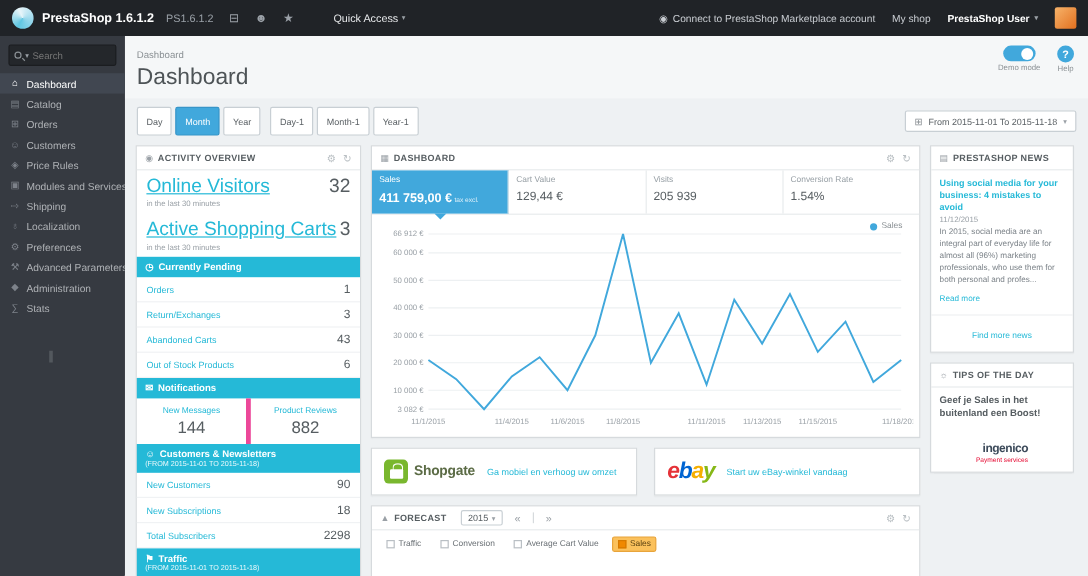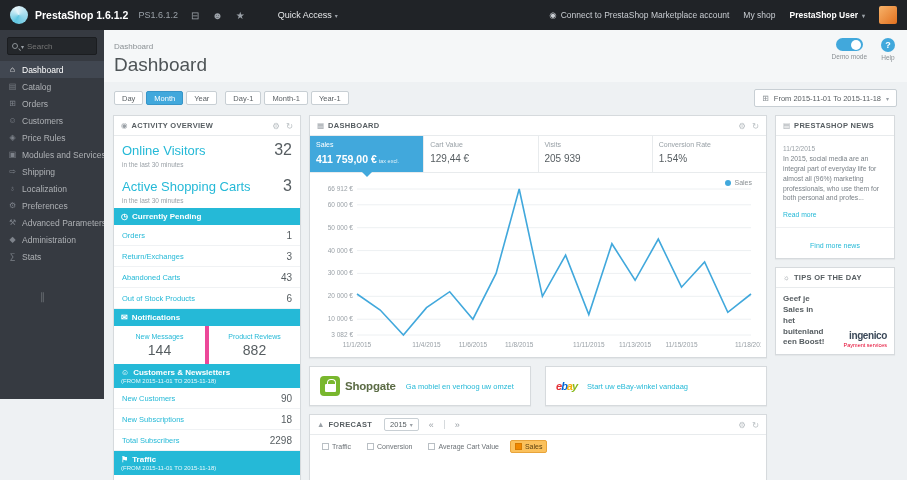--- a/index.html
+++ b/index.html
@@ -13,21 +13,21 @@
   .tb-shop{color:#9aa1a8;font-size:9px;margin-left:10px;white-space:nowrap;}
   .tb-icon{color:#9ba1a8;font-size:10px;margin-left:13px;cursor:pointer;}
   .tb-quick{color:#e6e8ea;font-size:9px;margin-left:33px;cursor:pointer;display:flex;align-items:center;gap:3px;}
   .tb-right{margin-left:auto;display:flex;align-items:center;gap:14px;}
   .tb-link{color:#c9cdd2;font-size:8.5px;cursor:pointer;display:flex;align-items:center;gap:4px;white-space:nowrap;}
   .tb-user{color:#fff;font-weight:bold;}
   .avatar{width:18px;height:18px;border-radius:2px;background:linear-gradient(135deg,#f7b36a,#e2701f);}
   .caret{font-size:6px;color:#9aa0a6;}
 
   
-  .sidebar{position:fixed;left:0;top:30px;width:104px;height:369px;background:#363a41;z-index:15;}
+  .sidebar{position:fixed;left:0;top:30px;width:104px;height:450px;background:#363a41;z-index:15;}
   .search-box{margin:7px 7px 6px;height:18px;background:#24272b;border:1px solid #1b1d20;border-radius:2px;display:flex;align-items:center;padding:0 4px;gap:3px;}
   .mag{width:6px;height:6px;border:1.4px solid #8b9196;border-radius:50%;position:relative;flex:0 0 auto;}
   .mag::after{content:"";position:absolute;left:5px;top:5px;width:3px;height:1.4px;background:#8b9196;transform:rotate(45deg);}
   .search-box input{background:transparent;border:none;outline:none;color:#aeb3b8;font-size:8px;width:100%;font-family:"Liberation Sans",sans-serif;}
   .menu{list-style:none;}
   .mi{display:flex;align-items:center;gap:5px;padding:0 8px;height:17px;color:#aeb1b5;font-size:8.5px;cursor:pointer;white-space:nowrap;overflow:hidden;}
   .mi .mi-icon{color:#7d828a;font-size:8px;width:9px;flex:0 0 auto;text-align:center;}
   .mi.active{background:#414751;color:#fff;}
   .mi.active .mi-icon{color:#fff;}
   .collapse{margin:26px 0 0 40px;color:#6c7176;font-size:10px;letter-spacing:2px;cursor:pointer;}
@@ -41,41 +41,41 @@
   .hctrl .cluster{display:flex;flex-direction:column;align-items:center;gap:2px;}
   .toggle{width:27px;height:13px;border-radius:7px;background:#41a8dc;position:relative;cursor:pointer;display:inline-block;}
   .knob{position:absolute;right:1.5px;top:1.5px;width:10px;height:10px;border-radius:50%;background:#fff;}
   .tlabel{font-size:6.5px;color:#8a9094;}
   .help-btn{width:14px;height:14px;border-radius:50%;background:#41a8dc;color:#fff;font-size:9px;font-weight:bold;display:flex;align-items:center;justify-content:center;cursor:pointer;}
 
   .filters{display:flex;justify-content:space-between;align-items:center;padding:7px 10px 6px;}
   .fgroup{display:flex;gap:3px;}
   .fgroup+.fgroup{margin-left:8px;}
   .fbtns{display:flex;}
-  .fb{height:14px;padding:0 7px;font-size:7.5px;color:#5b6165;background:#fff;border:1px solid #c8cfd4;border-radius:2px;cursor:pointer;font-family:"Liberation Sans",sans-serif;}
+  .fb{height:24px;padding:0 7px;font-size:7.5px;color:#5b6165;background:#fff;border:1px solid #c8cfd4;border-radius:2px;cursor:pointer;font-family:"Liberation Sans",sans-serif;}
   .fb.active{background:#41a8dc;border-color:#3795c8;color:#fff;}
   .daterange{height:18px;background:#fff;border:1px solid #c8cfd4;border-radius:2px;display:flex;align-items:center;gap:5px;padding:0 7px;font-size:7.5px;color:#5b6165;cursor:pointer;}
   .cal-icon{color:#8a9094;font-size:8px;}
 
   .cols{display:flex;gap:8px;padding:2px 9px 0;align-items:flex-start;}
   .col-left{width:188px;flex:0 0 auto;}
   .col-center{width:458px;flex:0 0 auto;}
   .col-right{width:120px;flex:0 0 auto;}
 
   .panel{background:#fff;border:1px solid #d6dadd;box-shadow:0 1px 1px rgba(0,0,0,.04);}
   .phead{display:flex;align-items:center;gap:4px;padding:0 7px;height:20px;border-bottom:1px solid #e8ebed;}
   .ph-icon{color:#9aa0a6;font-size:7.5px;}
   .ph-title{font-size:7.5px;font-weight:bold;color:#565d61;letter-spacing:.3px;white-space:nowrap;}
   .ph-tools{margin-left:auto;display:flex;gap:6px;color:#b9bfc3;font-size:8.5px;}
   .ph-tools span{cursor:pointer;}
 
   
   .bigstat{padding:5px 8px 2px;}
   .bs-top{display:flex;justify-content:space-between;align-items:center;}
-  .bs-label{font-size:13px;color:#25b9d7;}
+  .bs-label{font-size:16px;color:#25b9d7;text-decoration:underline;}
   .bs-value{font-size:16px;color:#565d61;}
   .bs-sub{font-size:6.5px;color:#9aa1a7;padding:0 8px 4px;}
   .abar{background:#25b9d7;color:#fff;padding:4px 7px;}
   .abar-line{display:flex;align-items:center;gap:4px;font-size:8px;font-weight:bold;}
   .bicon{font-size:8px;}
   .abar-sub{font-size:6px;font-weight:normal;opacity:.9;margin-top:1px;}
   .a-row{display:flex;justify-content:space-between;align-items:center;padding:4.5px 8px;border-bottom:1px solid #f0f2f4;}
   .a-row .lbl{font-size:7.5px;color:#25b9d7;}
   .a-row .val{font-size:10px;color:#565d61;}
   .notif{display:flex;}
@@ -103,21 +103,21 @@
 
   
   .mod-row{display:flex;gap:14px;margin-top:8px;}
   .mod{flex:1;display:flex;align-items:center;gap:10px;padding:7px 10px;height:40px;}
   .sg-logo{display:flex;align-items:center;gap:5px;}
   .sg-box{width:20px;height:20px;border-radius:4px;background:#79b72e;position:relative;display:inline-block;}
   .sg-box::before{content:"";position:absolute;left:6.5px;top:3px;width:7px;height:6px;border:1.5px solid #fff;border-bottom:none;border-radius:4px 4px 0 0;}
   .sg-box::after{content:"";position:absolute;left:4.5px;top:7.5px;width:11px;height:8px;background:#fff;border-radius:1px;}
   .sg-text{font-size:11.5px;font-weight:bold;color:#5b6b45;letter-spacing:-.2px;}
   .mod-link{font-size:7.5px;color:#25b9d7;}
-  .ebay-logo{font-size:11px;font-weight:bold;font-style:italic;letter-spacing:-1px;}
+  .ebay-logo{font-size:19px;font-weight:bold;font-style:italic;letter-spacing:-1px;}
   .e1{color:#e53238;} .e2{color:#0064d2;} .e3{color:#f5af02;} .e4{color:#86b817;}
 
   
   .forecast{margin-top:8px;}
   .year-select{border:1px solid #c8cfd4;background:#fff;border-radius:2px;padding:1px 5px;font-size:7.5px;color:#565d61;margin-left:8px;display:flex;align-items:center;gap:3px;cursor:pointer;}
   .fnav{color:#9aa0a6;font-size:9px;margin-left:6px;cursor:pointer;}
   .fnav-div{width:1px;height:9px;background:#d6dadd;margin-left:6px;}
   .f-legend{display:flex;gap:6px;padding:5px 7px;align-items:center;}
   .fl-item{display:flex;gap:3px;align-items:center;font-size:7px;color:#6a7075;border:1px solid transparent;border-radius:2px;padding:2px 4px;cursor:pointer;}
   .cb{width:7px;height:7px;border:1px solid #b9bfc4;background:#fff;display:inline-block;flex:0 0 auto;}
@@ -130,21 +130,21 @@
   .n-title{display:block;font-size:7.5px;font-weight:bold;color:#25b9d7;line-height:1.3;}
   .n-date{font-size:6.5px;color:#9aa1a7;margin:3px 0 2px;}
   .n-excerpt{font-size:6.8px;color:#7b8288;line-height:1.45;}
   .n-more{font-size:6.8px;color:#25b9d7;display:inline-block;margin-top:3px;}
   .n-find{text-align:center;padding:6px;}
   .n-find a{font-size:7px;color:#25b9d7;}
 
   
   .tips{margin-top:8px;}
   .tip-body{padding:6px 7px;}
-  .tip-head{display:flex;gap:18px;align-items:flex-end;}
+  .tip-head{display:flex;gap:18px;align-items:center;flex-direction:column;}
   .tip-headline{font-size:8px;font-weight:bold;color:#565d61;line-height:1.35;flex:1;}
   .ing{text-align:right;flex:0 0 auto;}
   .ing-name{font-size:10px;font-weight:bold;color:#3c4a5a;letter-spacing:-.4px;display:block;}
   .ing-sub{display:block;font-size:5.5px;color:#e4002b;margin-top:1px;}
 </style>
 </head>
 <body>
 
 <div class="topbar">
   <span class="ps-logo"></span>
@@ -487,20 +487,21 @@
       </div>
     </div>
 
     <div class="col-right">
       <div class="panel">
         <div class="phead">
           <span class="ph-icon">▤</span>
           <span class="ph-title">PRESTASHOP NEWS</span>
         </div>
         <div class="news-item">
+          <a class="n-title">Using social media for your business: 4 mistakes to avoid</a>
           <div class="n-date">11/12/2015</div>
           <div class="n-excerpt">In 2015, social media are an integral part of everyday life for almost all (96%) marketing professionals, who use them for both personal and profes...</div>
           <a class="n-more">Read more</a>
         </div>
         <div class="n-find">
           <a>Find more news</a>
         </div>
       </div>
 
       <div class="panel tips">

